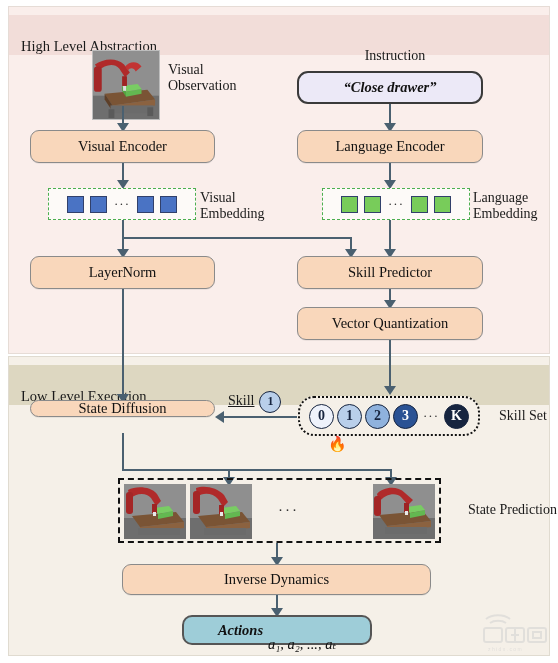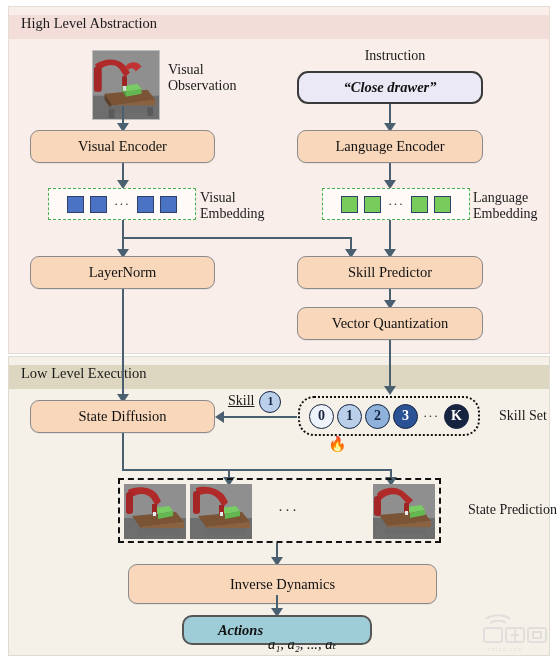--- a/index.html
+++ b/index.html
@@ -3,22 +3,22 @@
 <meta charset="utf-8">
 <style>
   html,body{margin:0;padding:0;background:#ffffff;}
   body{font-family:"Liberation Serif","DejaVu Serif",serif;}
   #page{position:relative;width:558px;height:663px;overflow:hidden;background:#fff;}
 
   
   .panel{position:absolute;left:8px;width:542px;box-sizing:border-box;}
   #panel-high{top:6px;height:348px;background:#faeeeb;border:1px solid #e6dcd6;}
   #panel-low{top:356px;height:300px;background:#f5f0e8;border:1px solid #e0dbd0;}
-  .band{position:absolute;left:0;top:8px;width:100%;height:24px;box-sizing:border-box;
-        display:flex;align-items:flex-start;padding-left:12px;font-size:14.5px;color:#1a1a1a;}
+  .band{position:absolute;left:0;top:8px;width:100%;height:40px;box-sizing:border-box;
+        display:flex;align-items:flex-end;padding-left:12px;font-size:14.5px;color:#1a1a1a;}
   #band-high{background:#f2ddd9;}
   #band-low{background:#ddd7c1;}
 
   
   .node{position:absolute;box-sizing:border-box;display:flex;align-items:center;
         justify-content:center;text-align:center;}
 
   .procbox{background:#f9d7bb;border:1.4px solid #8a8a8a;border-radius:9px;
            font-size:14.5px;color:#111;box-shadow:0 1px 0 rgba(0,0,0,.06);}
   .instrbox{background:#ece9f7;border:2px solid #3a3a3a;border-radius:11px;
@@ -185,21 +185,21 @@
     <div class="band" id="band-low">
       <span>Low Level Execution</span>
     </div>
   </div>
 
   <div class="ln lnv" style="left:122px;top:356px;height:43px;"></div>
   <div class="arw" style="left:117px;top:394px;"></div>
   <div class="ln lnv" style="left:389px;top:356px;height:34px;"></div>
   <div class="arw" style="left:384px;top:386px;"></div>
 
-  <div class="node procbox" style="left:30px;top:400px;width:185px;height:33px;">
+  <div class="node procbox" style="left:30px;top:400px;width:185px;height:17px;">
     <span>State Diffusion</span>
   </div>
 
   <div class="ln lnh" style="left:222px;top:416px;width:75px;"></div>
   <div class="arw-left" style="left:215px;top:411px;"></div>
   <div class="caption" style="left:228px;top:391px;width:90px;text-align:left;text-decoration:underline;">
     <span>Skill</span><span class="skill-inline-c">1</span>
   </div>
 
   <div id="skillset" style="left:298px;top:396px;width:182px;height:40px;">
@@ -266,21 +266,21 @@
         <rect x="1" y="12" width="7" height="20" rx="3" fill="#a42626"></rect>
         <rect x="32" y="27" width="3" height="4" fill="#e8e8e8"></rect>
       </svg>
     </div>
   </div>
   <div class="caption" style="left:445px;top:502px;width:112px;text-align:right;">State Prediction</div>
 
   <div class="ln lnv" style="left:276px;top:543px;height:18px;"></div>
   <div class="arw" style="left:271px;top:557px;"></div>
 
-  <div class="node procbox" style="left:128px;top:564px;width:309px;height:40px;">
+  <div class="node procbox" style="left:122px;top:564px;width:309px;height:31px;">
     <span>Inverse Dynamics</span>
   </div>
 
   <div class="ln lnv" style="left:276px;top:595px;height:16px;"></div>
   <div class="arw" style="left:271px;top:608px;"></div>
 
   <div class="node actionbox" style="left:182px;top:615px;width:190px;height:30px;">
     <span style="font-style:italic;font-weight:bold;margin-right:5px;">Actions</span>
     <span style="font-style:italic;margin-top:28px;">a₁, a₂, ..., aₜ</span>
   </div>

